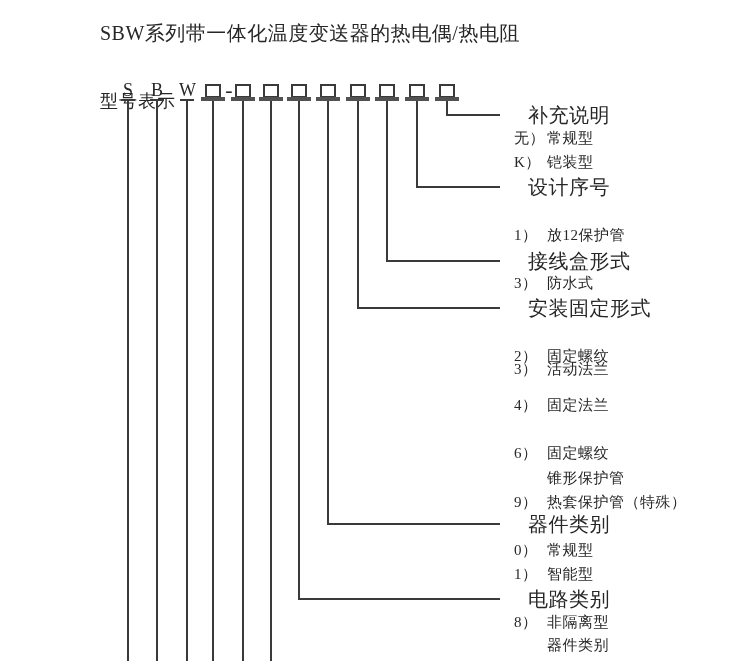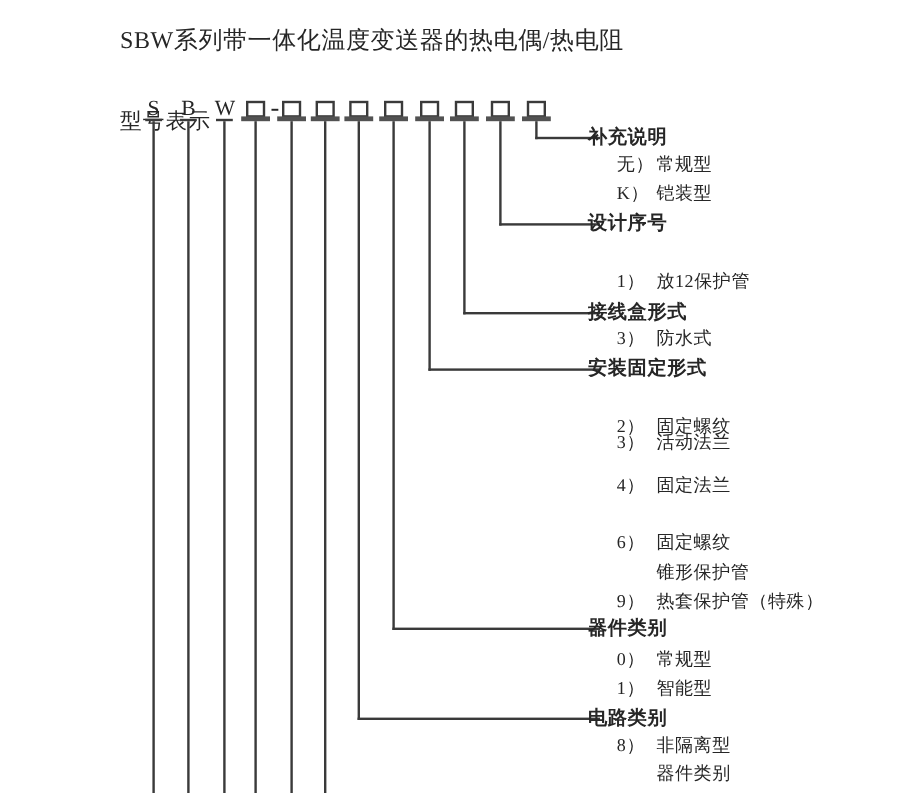--- a/index.html
+++ b/index.html
@@ -19,21 +19,21 @@
   }
   .t1{position:absolute;left:100px;top:10px;font-size:20px;letter-spacing:0.5px;white-space:nowrap;margin-top:10px;}
   .t2{position:absolute;left:100px;top:53px;font-size:18px;letter-spacing:1px;white-space:nowrap;margin-top:36px;}
   .ltr{position:absolute;top:82px;width:16px;text-align:center;font-size:18px;line-height:16px;}
   .lu{position:absolute;top:99px;width:14px;height:2px;background:var(--line);}
   .cb{position:absolute;top:84px;width:12px;height:10px;border:2px solid var(--line);background:#fff;}
   .cbar{position:absolute;top:97px;width:24px;height:4px;background:var(--bar);}
   .dash{position:absolute;left:222px;top:79px;width:14px;text-align:center;font-size:22px;line-height:22px;}
   .vl{position:absolute;width:2px;background:var(--line);}
   .hl{position:absolute;height:2px;background:var(--line);}
-  .hd{position:absolute;left:490px;font-size:16px;font-weight:bold;line-height:18px;letter-spacing:0.5px;white-space:nowrap;}
+  .hd{position:absolute;left:528px;font-size:20px;font-weight:normal;line-height:18px;letter-spacing:0.5px;white-space:nowrap;}
   .it{position:absolute;left:514px;font-size:15px;line-height:18px;letter-spacing:0.5px;white-space:nowrap;}
   .it .code{display:inline-block;width:33px;}
 </style>
 </head>
 <body>
 
 <div id="canvas">
 
   <div class="t1">SBW系列带一体化温度变送器的热电偶/热电阻</div>
   <div class="t2">型号表示</div>

